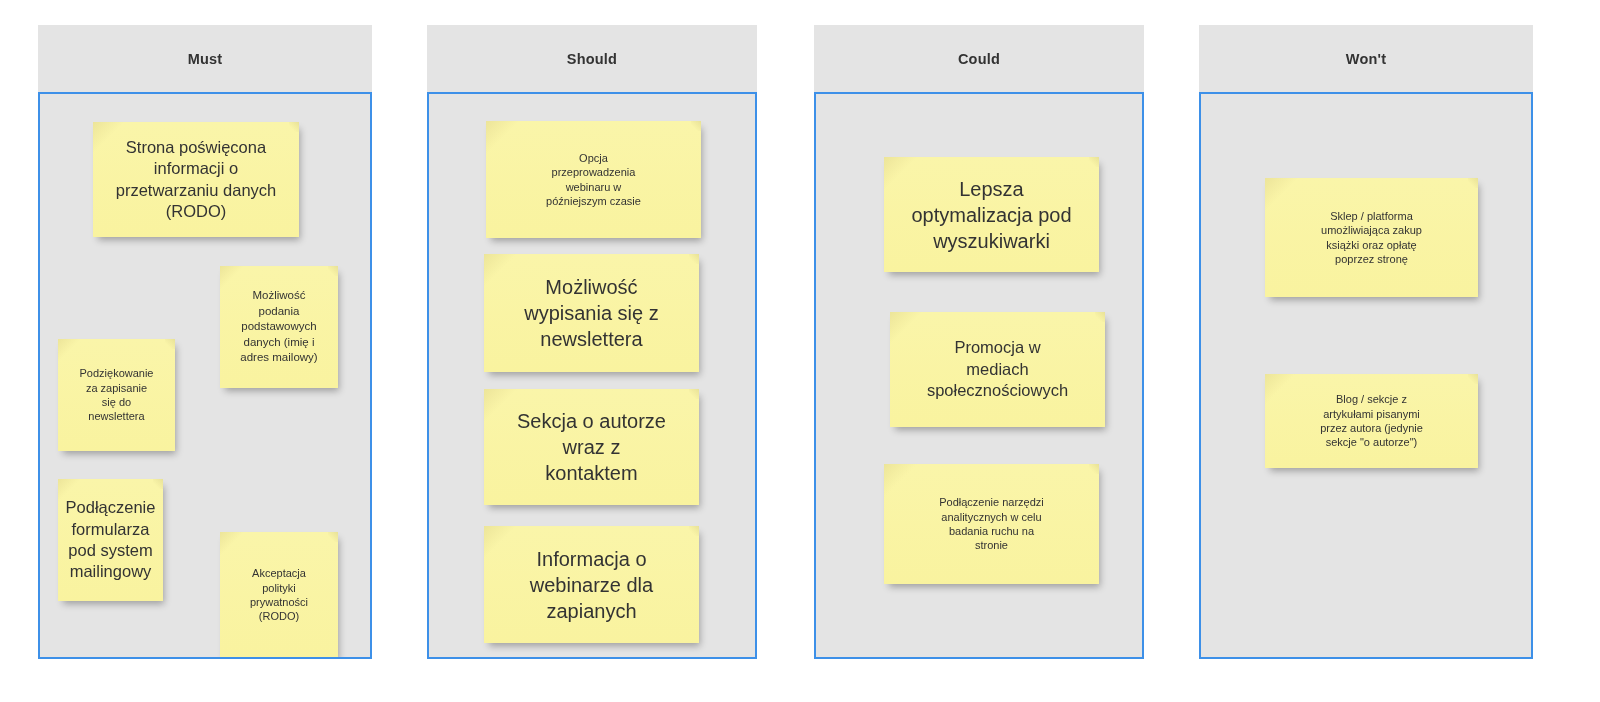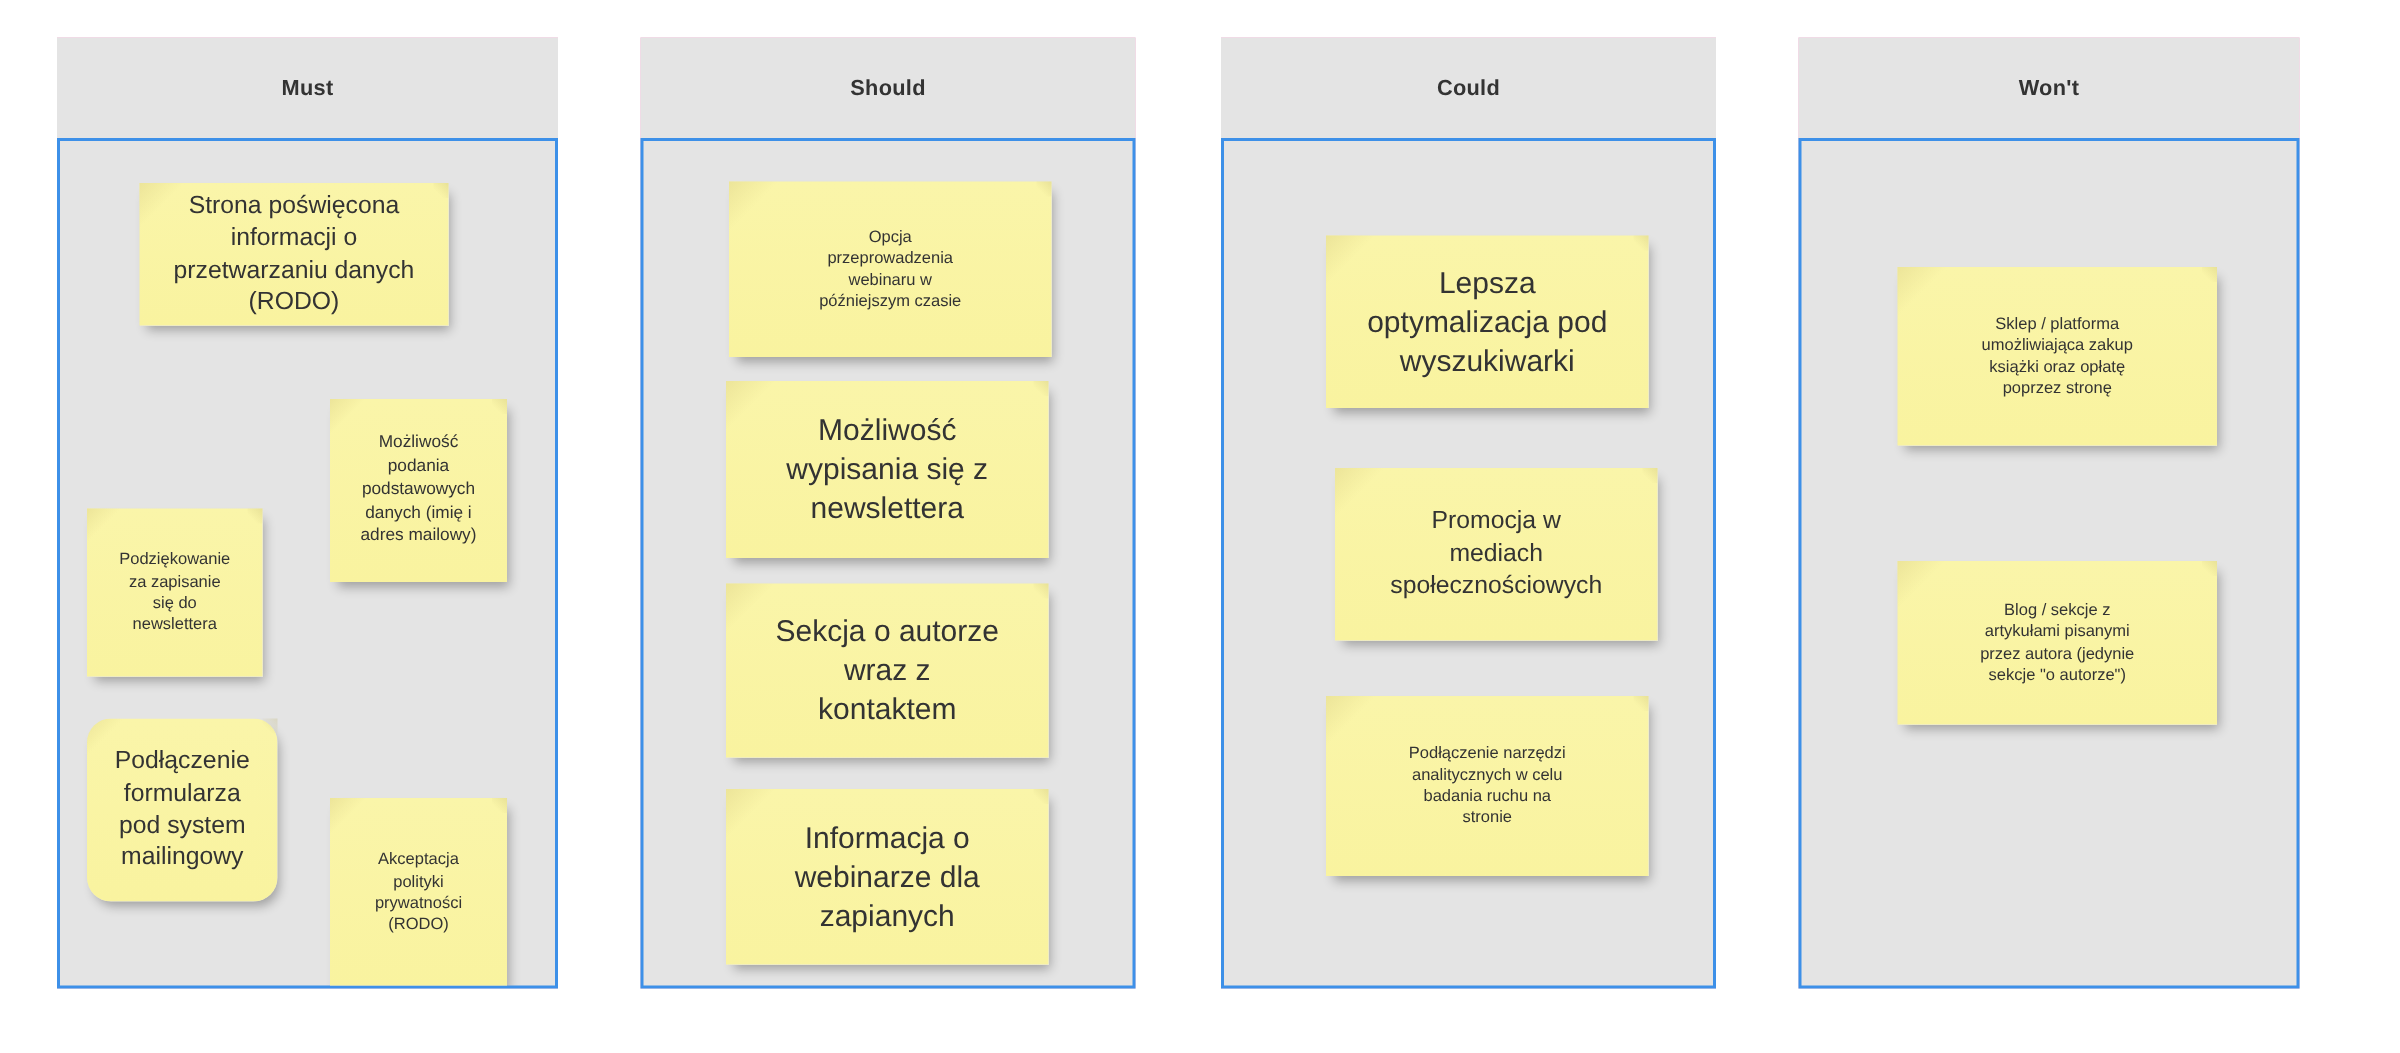--- a/index.html
+++ b/index.html
@@ -85,34 +85,34 @@
   .nz-sm   { font-size: 11px; }
   .nz-xs   { font-size: 11.5px; line-height: 1.34; }
 </style>
 </head>
 <body>
 
 <div id="board">
     <div class="column" style="left: 38px; width: 334px;">
       <div class="col-header">Must</div>
       <div class="col-body">
-        <div class="note nz-md" style="left: 53px; top: 28px; width: 206px; height: 95px;">Strona poświęcona
+        <div class="note nz-md" style="left: 53px; top: 28px; width: 206px; height: 115px;">Strona poświęcona
 informacji o
 przetwarzaniu danych
 (RODO)</div>
         <div class="note nz-xs" style="left: 180px; top: 172px; width: 118px; height: 122px;">Możliwość
 podania
 podstawowych
 danych (imię i
 adres mailowy)</div>
         <div class="note nz-sm" style="left: 18px; top: 245px; width: 117px; height: 112px;">Podziękowanie
 za zapisanie
 się do
 newslettera</div>
-        <div class="note nz-md" style="left: 18px; top: 385px; width: 127px; height: 122px; border-radius: 16px;">Podłączenie
+        <div class="note nz-md" style="left: 18px; top: 385px; width: 105px; height: 122px;">Podłączenie
 formularza
 pod system
 mailingowy</div>
         <div class="note nz-sm" style="left: 180px; top: 438px; width: 118px; height: 126px;">Akceptacja
 polityki
 prywatności
 (RODO)</div>
       </div>
     </div>
     <div class="column" style="left: 427px; width: 330px;">
@@ -148,19 +148,19 @@
 stronie</div>
       </div>
     </div>
     <div class="column" style="left: 1199px; width: 334px;">
       <div class="col-header">Won't</div>
       <div class="col-body">
         <div class="note nz-sm" style="left: 64px; top: 84px; width: 213px; height: 119px;">Sklep / platforma
 umożliwiająca zakup
 książki oraz opłatę
 poprzez stronę</div>
-        <div class="note nz-sm" style="left: 64px; top: 280px; width: 213px; height: 109px;">Blog / sekcje z
+        <div class="note nz-sm" style="left: 64px; top: 280px; width: 213px; height: 94px;">Blog / sekcje z
 artykułami pisanymi
 przez autora (jedynie
 sekcje "o autorze")</div>
       </div>
     </div>
   </div>
 
 </body></html>

